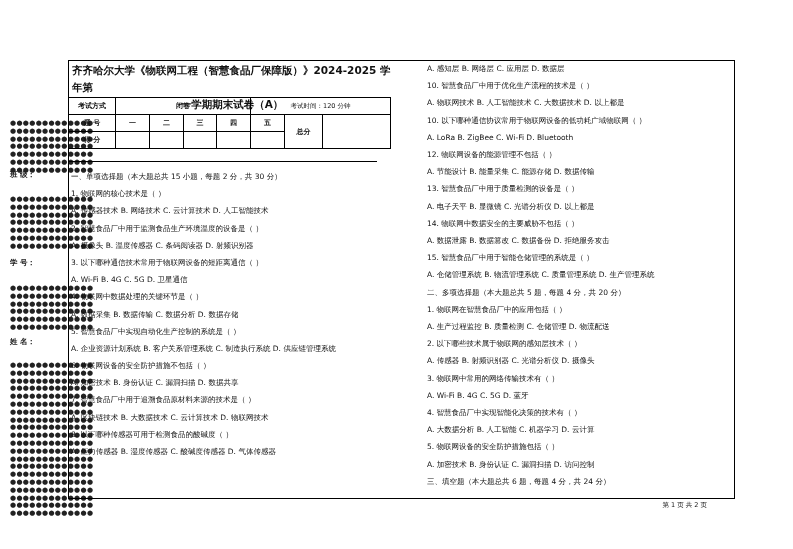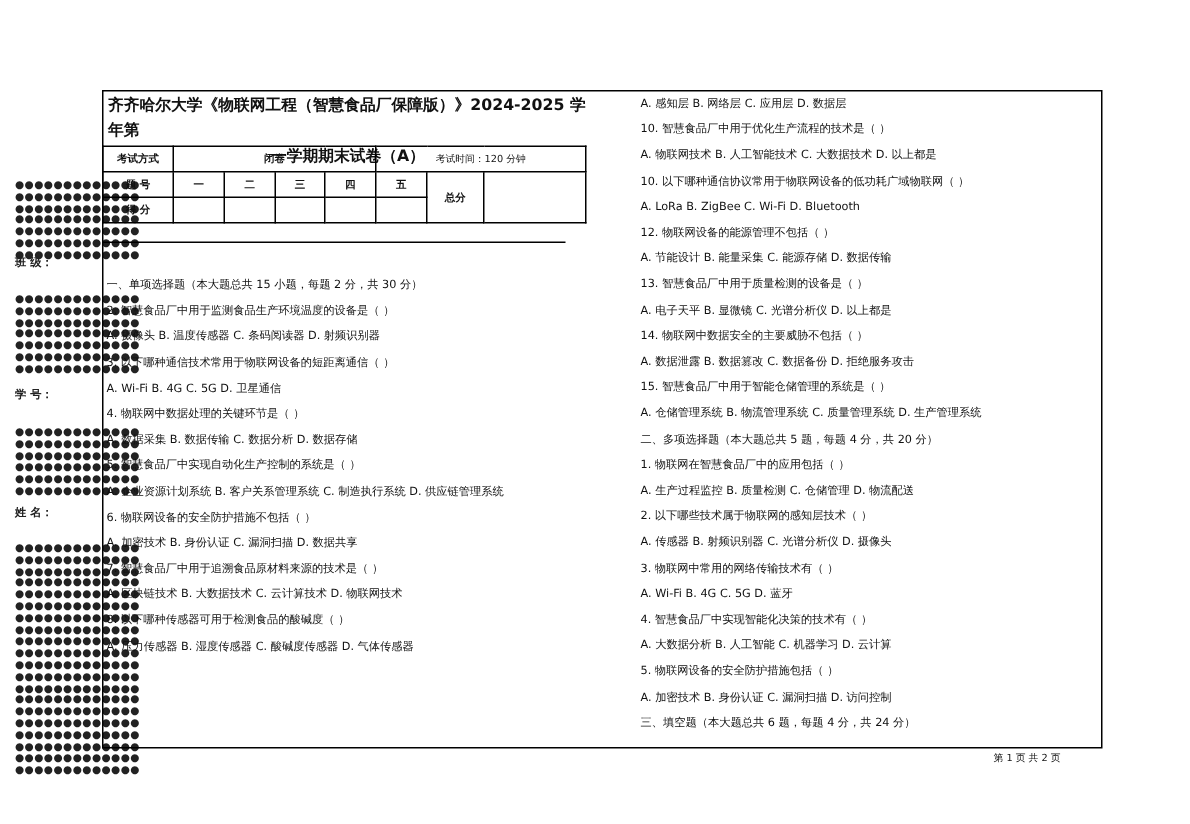--- a/index.html
+++ b/index.html
@@ -41,21 +41,21 @@
   .hr-under {
     position: absolute; left: 68px; top: 161px; width: 309px; height: 0;
     border-top: 1px solid #000;
   }
   .col {
     position: absolute; font-size: 7.5px; line-height: 17.2px;
     font-family: "DejaVu Sans", sans-serif;
   }
   .col .line { white-space: nowrap; }
   .col .wrap { white-space: normal; line-height: 10px; padding-bottom: 3px; padding-top: 4px; }
-  .col-left { left: 71px; top: 168px; width: 306px; margin-top: 13px; }
+  .col-left { left: 71px; top: 168px; width: 306px; }
   .col-right { left: 427px; top: 60px; width: 300px; }
   .footer {
     position: absolute; left: 0; width: 707px; top: 501px; text-align: right;
     font-size: 6.5px; font-family: "DejaVu Sans", sans-serif;
   }
 </style>
 </head>
 <body>
 
 <div class="binding">
@@ -136,20 +136,22 @@
     <td></td>
     <td></td>
   </tr>
 </tbody>
   </table>
 
 <div class="hr-under"></div>
 
 <div class="col col-left">
   <div class="line">一、单项选择题（本大题总共 15 小题，每题 2 分，共 30 分）</div>
+  <div class="line">1. 物联网的核心技术是（  ）</div>
+  <div class="line">A. 传感器技术   B. 网络技术   C. 云计算技术   D. 人工智能技术</div>
   <div class="line">2. 智慧食品厂中用于监测食品生产环境温度的设备是（  ）</div>
   <div class="line">A. 摄像头   B. 温度传感器   C. 条码阅读器   D. 射频识别器</div>
   <div class="line">3. 以下哪种通信技术常用于物联网设备的短距离通信（  ）</div>
   <div class="line">A. Wi-Fi   B. 4G   C. 5G   D. 卫星通信</div>
   <div class="line">4. 物联网中数据处理的关键环节是（  ）</div>
   <div class="line">A. 数据采集   B. 数据传输   C. 数据分析   D. 数据存储</div>
   <div class="line">5. 智慧食品厂中实现自动化生产控制的系统是（  ）</div>
   <div class="wrap">A. 企业资源计划系统   B. 客户关系管理系统   C. 制造执行系统   D. 供应链管理系统</div>
   <div class="line">6. 物联网设备的安全防护措施不包括（  ）</div>
   <div class="line">A. 加密技术   B. 身份认证   C. 漏洞扫描   D. 数据共享</div>

